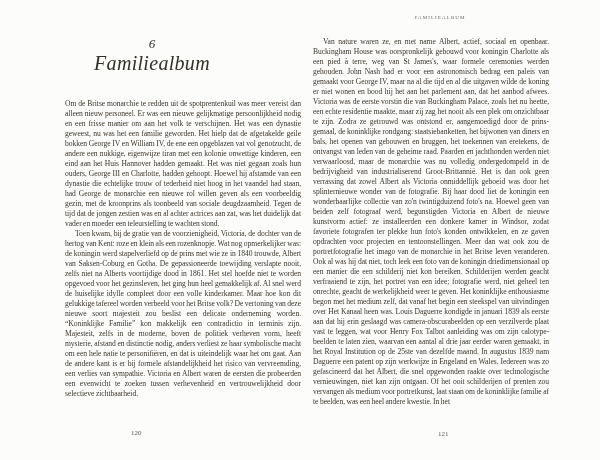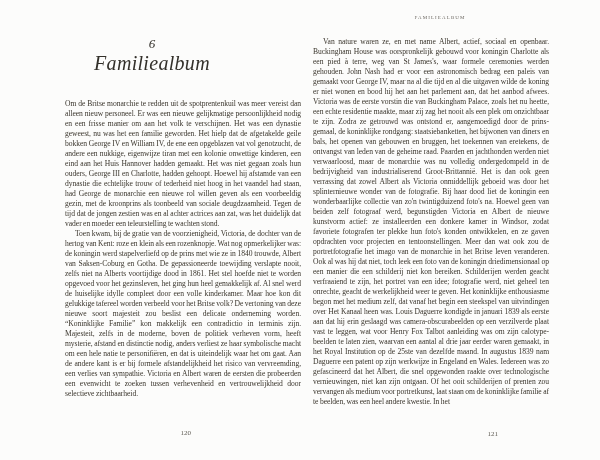--- a/index.html
+++ b/index.html
@@ -72,21 +72,21 @@
     top: 15px;
     width: 120px;
     text-align: center;
     font-size: 5px;
     letter-spacing: 1.1px;
     color: #6e6a64;
   }
   .folio {
     position: absolute;
     width: 60px;
-    text-align: right;
+    text-align: left;
     font-size: 7px;
     color: #5f5b54;
   }
   .folio-left  { left: 131px; top: 429px; }
   .folio-right { left: 438px; top: 430px; }
 </style>
 </head>
 <body>
 
 <main class="spread">

